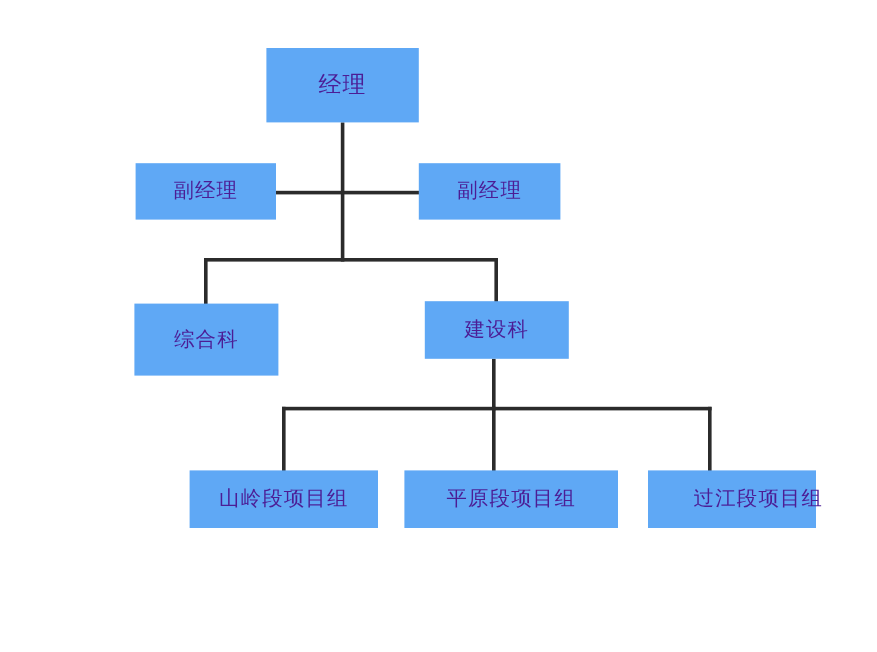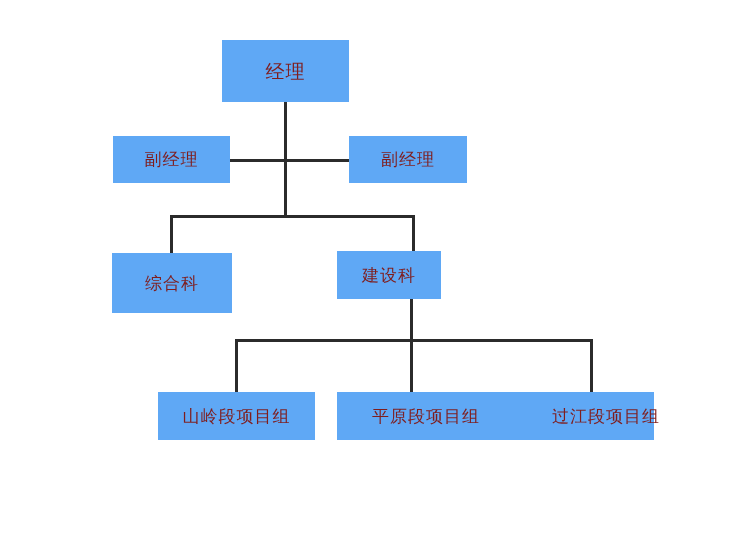--- a/index.html
+++ b/index.html
@@ -15,43 +15,43 @@
     position: relative;
     width: 731px;
     height: 543px;
     background: #ffffff;
     overflow: hidden;
   }
   .node {
     position: absolute;
     box-sizing: border-box;
     background: #5FA8F5;
-    color: #7f1d1d;
+    color: #4c1d95;
     display: flex;
     align-items: center;
     justify-content: center;
     font-size: 17px;
     letter-spacing: 1px;
     line-height: 1;
     white-space: nowrap;
     z-index: 2;
   }
   .node-label {
     display: block;
     pointer-events: none;
   }
   
   #node-manager      { left: 222px; top: 40px;  width: 127px; height: 62px; font-size: 19px; }
   #node-deputy-left  { left: 113px; top: 136px; width: 117px; height: 47px; }
   #node-deputy-right { left: 349px; top: 136px; width: 118px; height: 47px; }
   #node-general      { left: 112px; top: 253px; width: 120px; height: 60px; }
-  #node-construction { left: 337px; top: 251px; width: 104px; height: 48px; text-align: center; }
+  #node-construction { left: 354px; top: 251px; width: 120px; height: 48px; text-align: center; }
   #node-mountain     { left: 158px; top: 392px; width: 157px; height: 48px; text-align: right; }
   #node-plain        { left: 337px; top: 392px; width: 178px; height: 48px; }
-  #node-river        { left: 514px; top: 392px; width: 140px; height: 48px; padding-left: 44px; }
+  #node-river        { left: 540px; top: 392px; width: 140px; height: 48px; padding-left: 44px; }
 
   .line {
     position: absolute;
     background: #2b2b2b;
     z-index: 1;
   }
   .line-v { width: 3px; }
   .line-h { height: 3px; }
 
   

